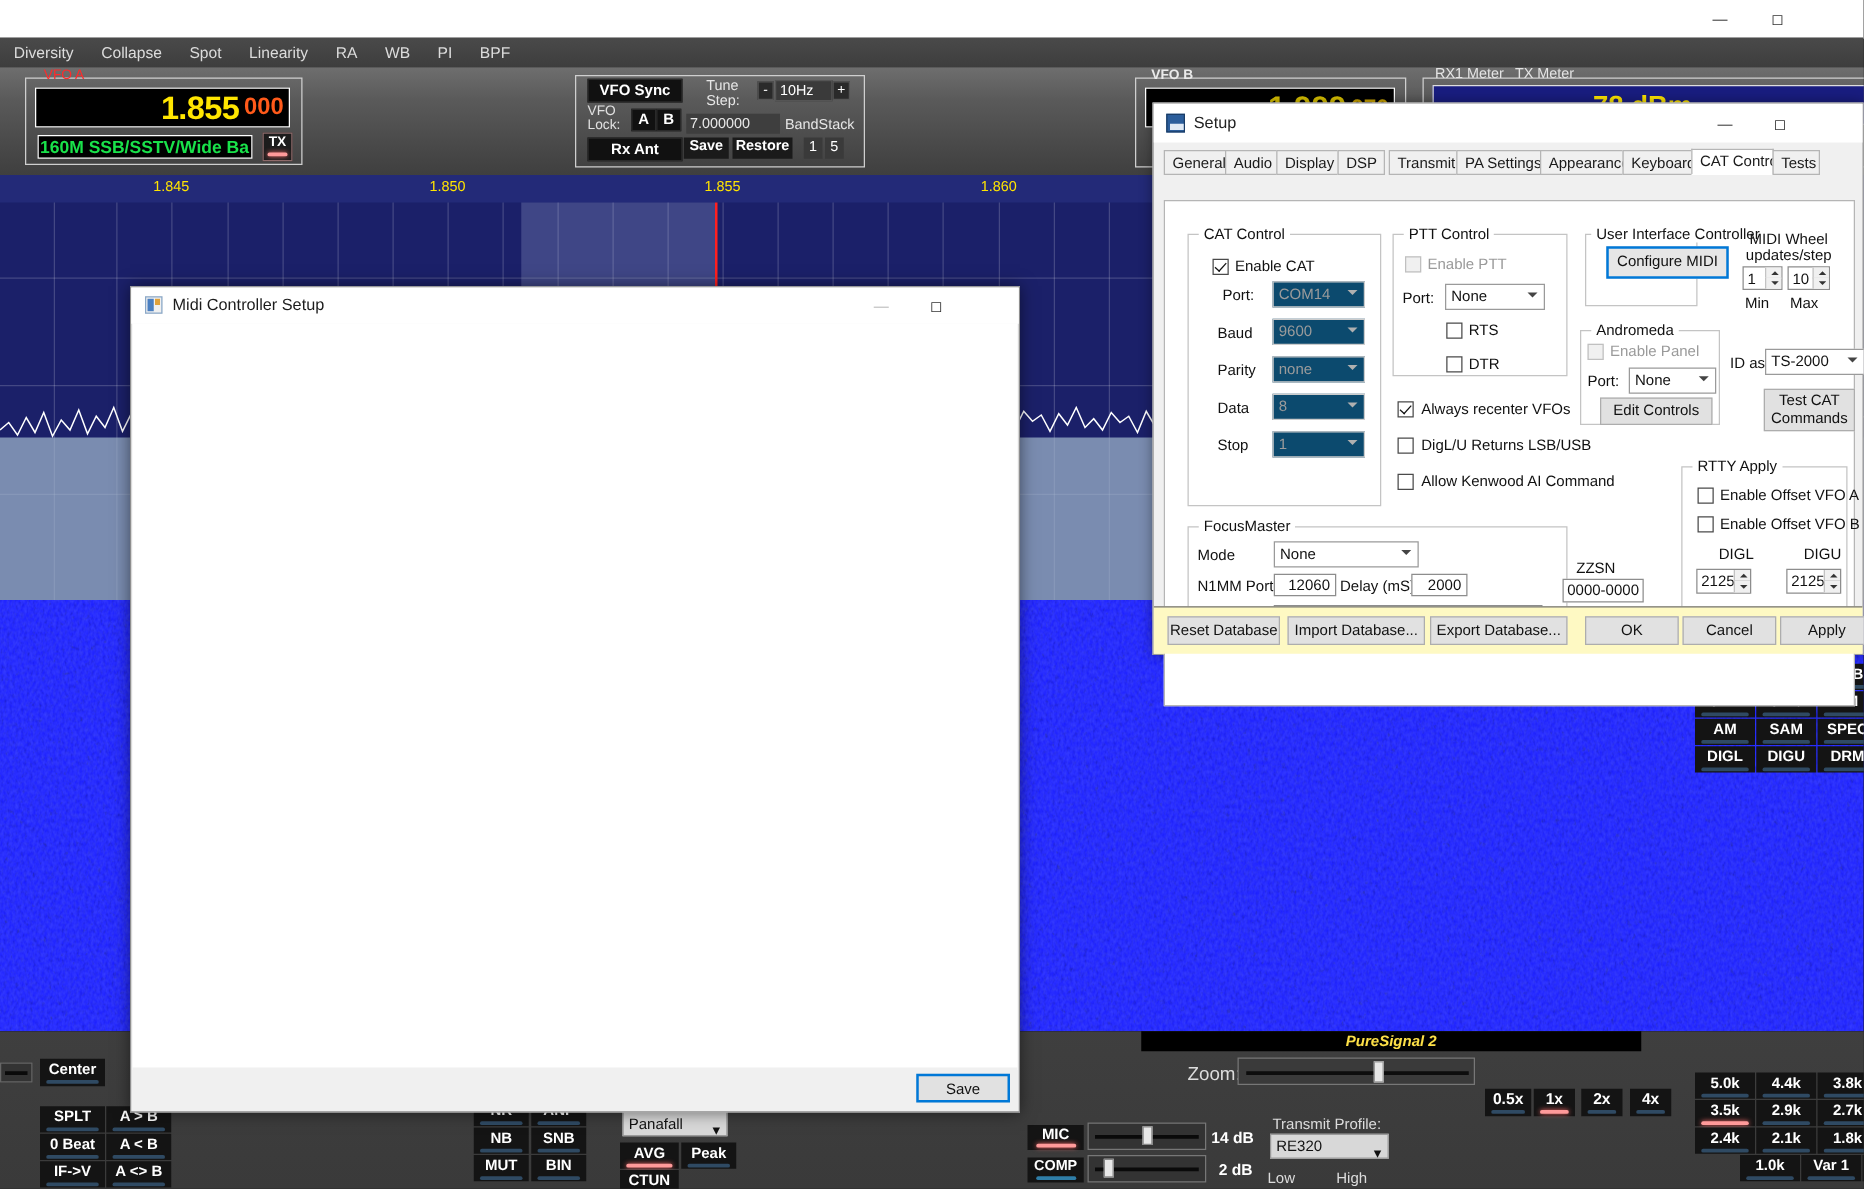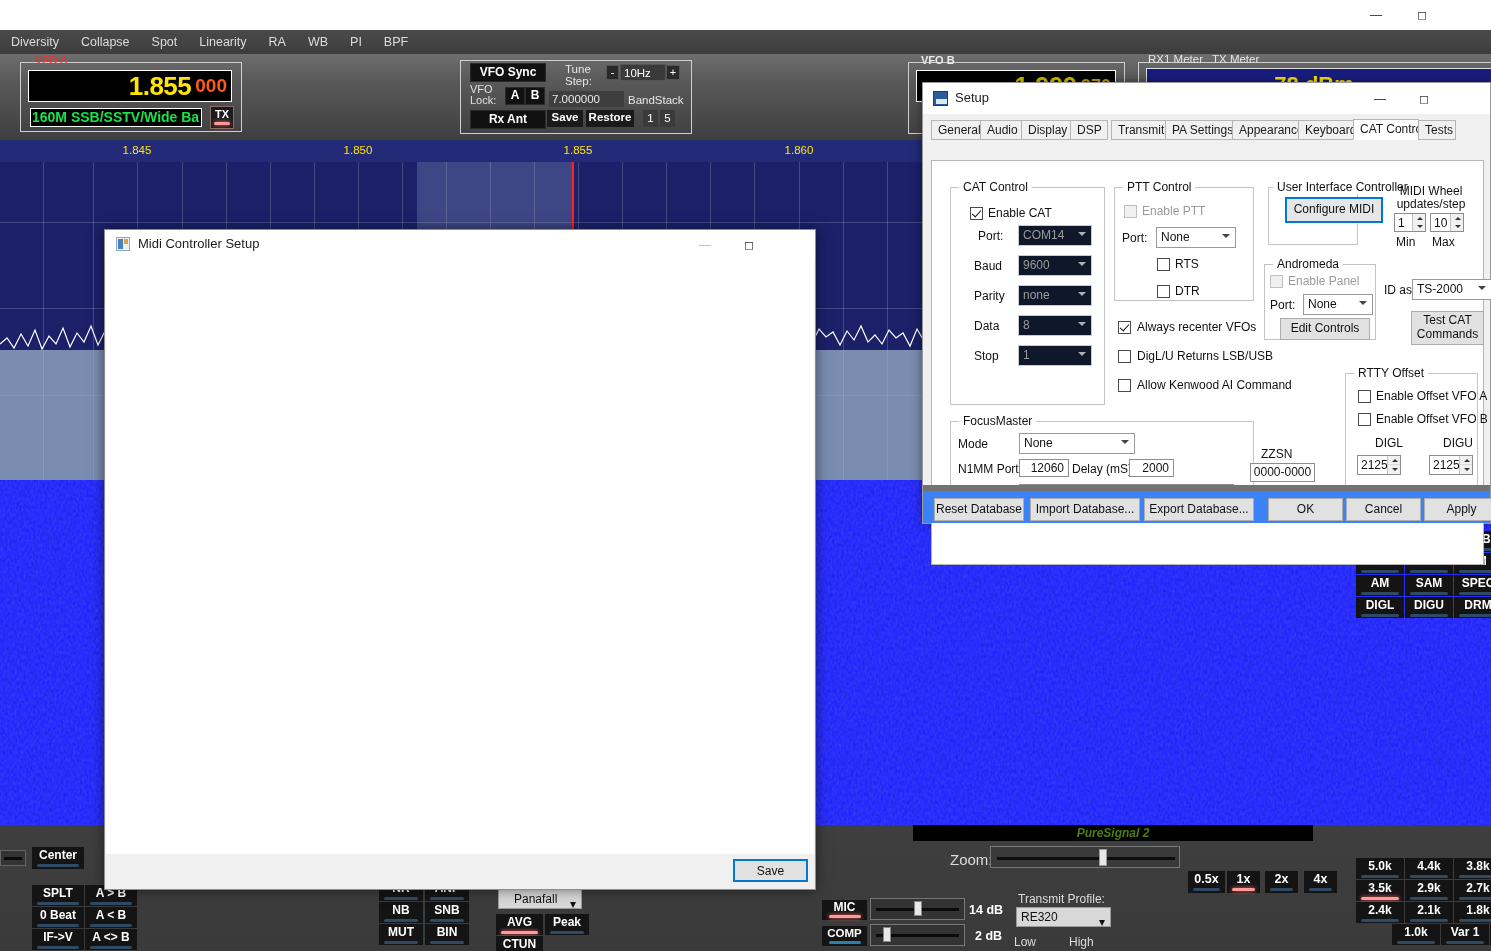--- a/index.html
+++ b/index.html
@@ -116,21 +116,21 @@
   #tx-cursor{position:absolute;top:22px;left:572px;width:2px;height:318px;background:#ff2020;}
   #noisefloor{position:absolute;left:0;top:210px;width:1491px;height:130px;background:#9fb6cc;opacity:0.72;}
   #trace{position:absolute;left:0;top:160px;width:1491px;height:80px;}
 
   
   #waterfall{left:0;top:480px;width:1491px;height:345px;background:#000;overflow:hidden;}
   #wf-noise{position:absolute;left:0;top:0;width:1491px;height:345px;}
 
   
   #ps-bar{left:913px;top:825px;width:400px;height:16px;background:#000;}
-  #ps-bar span{color:#4d7c0f;font-size:12px;font-style:italic;font-weight:bold;display:block;text-align:center;line-height:16px;}
+  #ps-bar span{color:#fde047;font-size:12px;font-style:italic;font-weight:bold;display:block;text-align:center;line-height:16px;}
 
   
   #zoom-label{left:950px;top:851px;color:#dcdcdc;font-size:15px;}
   #zoom-slider{left:990px;top:846px;width:190px;height:22px;background:#3a3a3a;border:1px solid #777;box-sizing:border-box;}
   #zoom-slider .track{position:absolute;left:6px;top:10px;width:178px;height:3px;background:#0d0d0d;}
   #zoom-slider .thumb{position:absolute;left:108px;top:2px;width:8px;height:17px;background:#e8e8e8;border:1px solid #999;box-sizing:border-box;}
   .zbtn{background:#141414;color:#fff;font-size:12.5px;font-weight:bold;text-align:center;line-height:17px;box-sizing:border-box;margin-top:24px;}
   .zbtn .ul{height:3px;background:#2f4a63;margin:0 5px;border-radius:2px;}
   .zbtn.on .ul{background:#ff9a9a;box-shadow:0 0 4px #ff6b6b;}
   #z05{left:1188px;top:847px;width:37px;height:22px;}
@@ -163,21 +163,21 @@
   .slider-h .th{position:absolute;top:2px;width:8px;height:15px;background:#e8e8e8;border:1px solid #888;box-sizing:border-box;}
   #mic-slider{left:870px;top:898px;width:95px;height:22px;}
   #comp-slider{left:870px;top:924px;width:95px;height:22px;}
   #mic-db{left:969px;top:903px;color:#fff;font-size:12.5px;font-weight:bold;}
   #comp-db{left:975px;top:929px;color:#fff;font-size:12.5px;font-weight:bold;}
   #tp-label{left:1018px;top:892px;color:#dcdcdc;font-size:12px;}
   #tp-select{left:1016px;top:907px;width:95px;height:20px;background:#d8d8d8;border:1px solid #9a9a9a;box-sizing:border-box;color:#111;font-size:12px;line-height:18px;padding-left:4px;}
   #tp-select .ar{position:absolute;right:5px;top:5px;}
   #low-lbl{left:1014px;top:935px;color:#dcdcdc;font-size:12px;}
   #high-lbl{left:1069px;top:935px;color:#dcdcdc;font-size:12px;}
-  #disp-select{left:498px;top:889px;width:84px;height:20px;background:#d8d8d8;border:1px solid #9a9a9a;box-sizing:border-box;color:#111;font-size:12px;line-height:18px;padding-left:15px;}
+  #disp-select{left:498px;top:889px;width:84px;height:20px;background:#d8d8d8;border:1px solid #9a9a9a;box-sizing:border-box;color:#111;font-size:12px;line-height:18px;padding-left:4px;}
   #disp-select .ar{position:absolute;right:5px;top:5px;}
 
   
   #setup-dialog{
     left:922px;top:82px;width:569px;height:442px;
     background:#f0f0f0;border:1px solid #999;box-sizing:border-box;
     box-shadow:0 0 10px rgba(0,0,0,0.45);
   }
   #setup-titlebar{position:absolute;left:0;top:0;width:100%;height:31px;background:#fff;}
   #setup-title{position:absolute;left:32px;top:7px;font-size:13px;color:#222;}
@@ -203,39 +203,39 @@
   .gb-title{position:absolute;background:#fff;font-size:12px;color:#111;padding:0 4px;top:-8px;left:8px;white-space:nowrap;}
   .lbl{position:absolute;font-size:12px;color:#111;white-space:nowrap;}
   .lbl.dim{color:#9a9a9a;}
   .cb{position:absolute;width:13px;height:13px;background:#fff;border:1px solid #4a4a4a;box-sizing:border-box;}
   .cb.dim{background:#f0f0f0;border-color:#c0c0c0;}
   .cb.checked::after{
     content:"";position:absolute;left:3px;top:0px;width:4px;height:8px;
     border:solid #111;border-width:0 1.6px 1.6px 0;transform:rotate(42deg);
   }
   .combo{position:absolute;background:#fff;border:1px solid #9a9a9a;box-sizing:border-box;font-size:12px;color:#111;line-height:19px;padding-left:4px;white-space:nowrap;}
-  .combo.dim{background:#0f172a;border-color:#ccc;color:#9b9b9b;}
+  .combo.dim{background:#0c4a6e;border-color:#ccc;color:#9b9b9b;}
   .combo .ar{position:absolute;right:5px;top:6px;width:0;height:0;border-left:4px solid transparent;border-right:4px solid transparent;border-top:4px solid #444;}
   .combo.dim .ar{border-top-color:#b0b0b0;}
   .txt{position:absolute;background:#fff;border:1px solid #8d8d8d;box-sizing:border-box;font-size:12px;color:#111;line-height:17px;padding:0 4px;white-space:nowrap;}
   .txt.right{text-align:right;}
   .btn{
     position:absolute;background:#e1e1e1;border:1px solid #adadad;box-sizing:border-box;
     font-size:12px;color:#111;display:flex;align-items:center;justify-content:center;text-align:center;line-height:1.15;
   }
   .btn.focus{border:2px solid #0078d7;background:#e6e6e6;}
   .spin{position:absolute;background:#fff;border:1px solid #8d8d8d;box-sizing:border-box;font-size:12px;color:#111;line-height:18px;padding-left:3px;}
   .spin .up,.spin .dn{position:absolute;right:0;width:13px;height:9px;background:#f0f0f0;border-left:1px solid #c3c3c3;box-sizing:border-box;}
   .spin .up{top:0;border-bottom:1px solid #d8d8d8;}
   .spin .dn{bottom:0;}
   .spin .up::after,.spin .dn::after{content:"";position:absolute;left:4px;top:3px;width:0;height:0;border-left:3px solid transparent;border-right:3px solid transparent;}
   .spin .up::after{border-bottom:3px solid #333;}
   .spin .dn::after{border-top:3px solid #333;}
 
-  #setup-buttons{position:absolute;left:0;bottom:0;width:100%;height:38px;background:#3b82f6;border-top:6px solid #737373;box-sizing:border-box;}
+  #setup-buttons{position:absolute;left:0;bottom:0;width:100%;height:38px;background:#fef9c3;border-top:1px solid #737373;box-sizing:border-box;}
 
   
   #midi-dialog{
     left:104px;top:229px;width:712px;height:661px;background:#f0f0f0;
     border:1px solid #8e8e8e;box-sizing:border-box;box-shadow:0 0 12px rgba(0,0,0,0.5);
   }
   #midi-titlebar{position:absolute;left:0;top:0;width:100%;height:29px;background:#fff;}
   #midi-icon{position:absolute;left:11px;top:7px;width:14px;height:14px;background:#f0f0f0;border:1px solid #8aa8c8;box-sizing:border-box;}
   #midi-icon::before{content:"";position:absolute;left:1px;top:1px;width:5px;height:10px;background:#4a7fc1;}
   #midi-icon::after{content:"";position:absolute;left:7px;top:1px;width:4px;height:5px;background:#e0a23c;}
@@ -702,21 +702,21 @@
     <div class="combo" style="left:371px;top:133px;width:70px;height:21px"><span>None</span><span class="ar"></span></div>
     <div class="btn" style="left:348px;top:157px;width:90px;height:22px">Edit Controls</div>
 
     <div class="lbl" style="left:452px;top:122px">ID as:</div>
     <div class="combo" style="left:480px;top:118px;width:80px;height:21px"><span>TS-2000</span><span class="ar"></span></div>
     <div class="btn" style="left:479px;top:150px;width:73px;height:34px;flex-direction:column">
         <span>Test CAT Commands</span>
       </div>
 
     <div class="gb" style="left:413px;top:212px;width:133px;height:117px;">
-      <span class="gb-title">RTTY Offset</span>
+      <span class="gb-title">RTTY Apply</span>
     </div>
     <div class="cb" style="left:426px;top:229px"></div>
     <div class="lbl" style="left:444px;top:228px">Enable Offset VFO A</div>
     <div class="cb" style="left:426px;top:252px"></div>
     <div class="lbl" style="left:444px;top:251px">Enable Offset VFO B</div>
     <div class="lbl" style="left:443px;top:275px">DIGL</div>
     <div class="lbl" style="left:511px;top:275px">DIGU</div>
     <div class="spin" style="left:425px;top:294px;width:44px;height:20px"><span>2125</span><span class="up"></span><span class="dn"></span></div>
     <div class="spin" style="left:497px;top:294px;width:44px;height:20px"><span>2125</span><span class="up"></span><span class="dn"></span></div>
 

